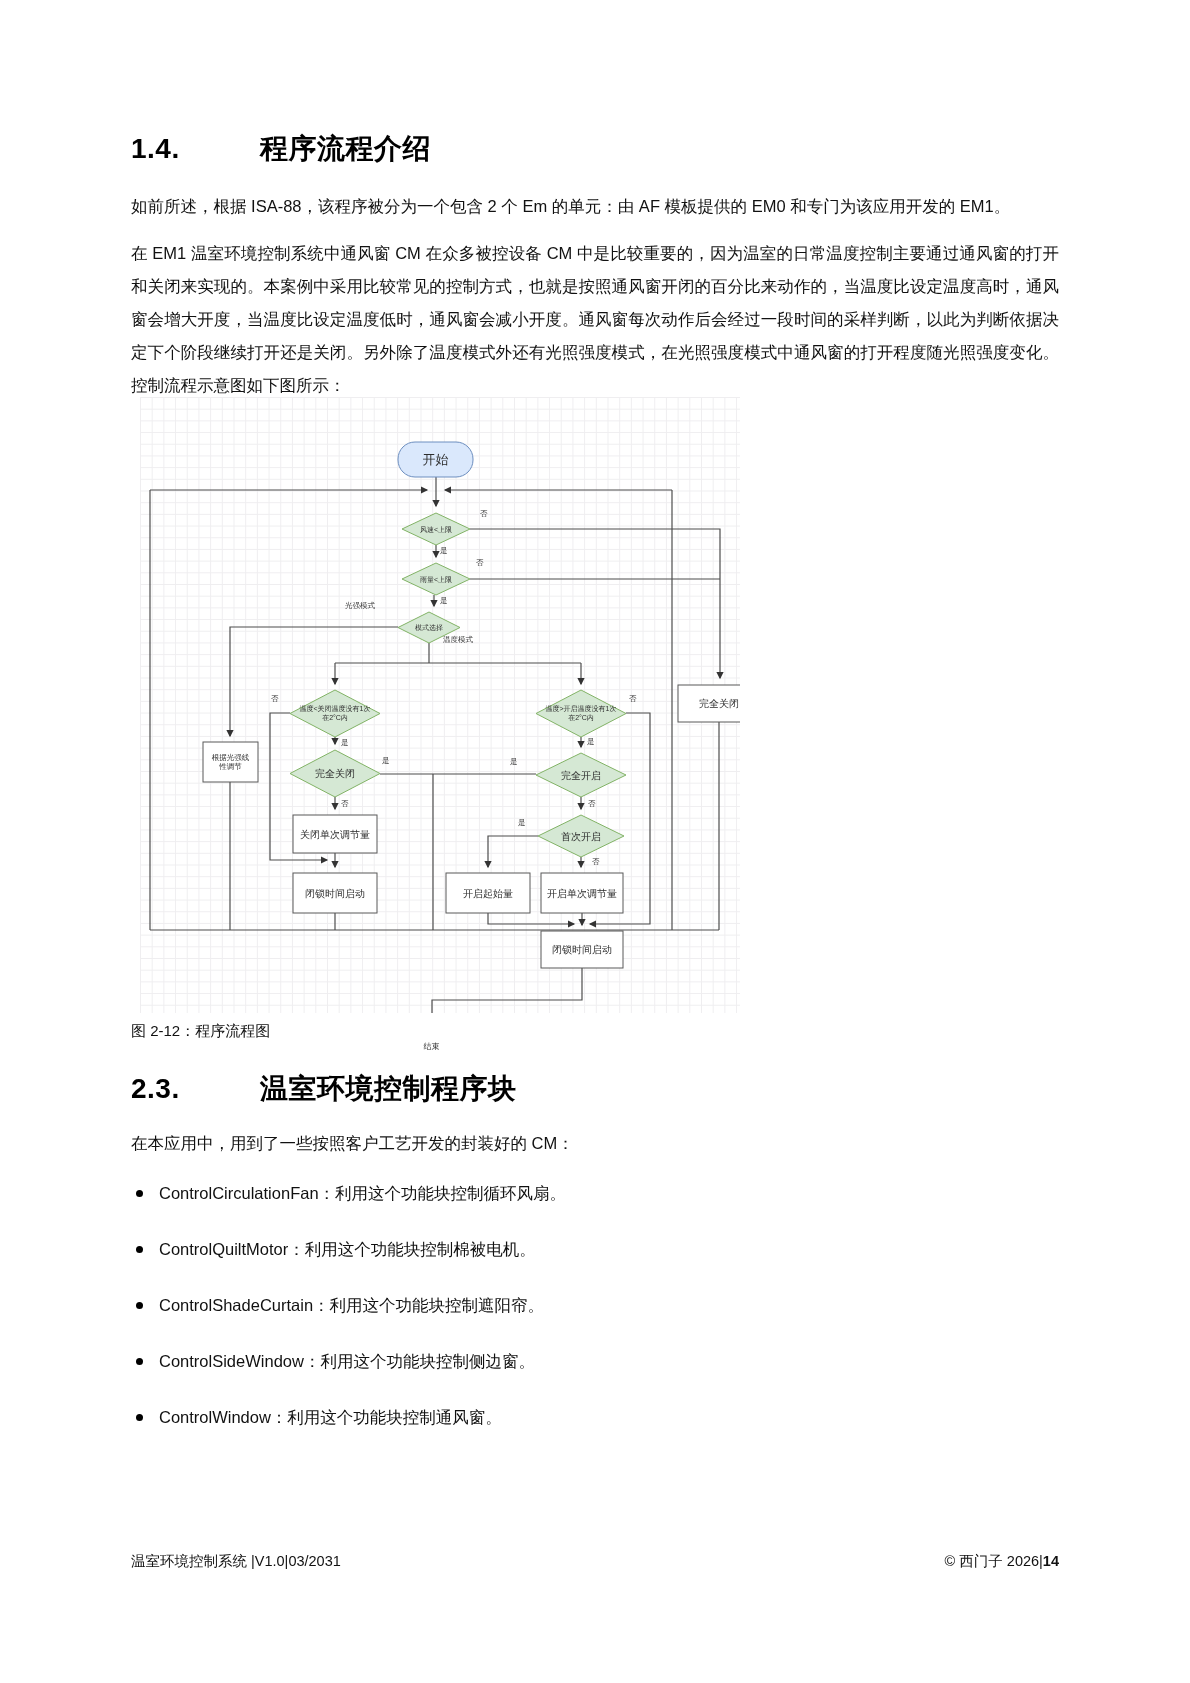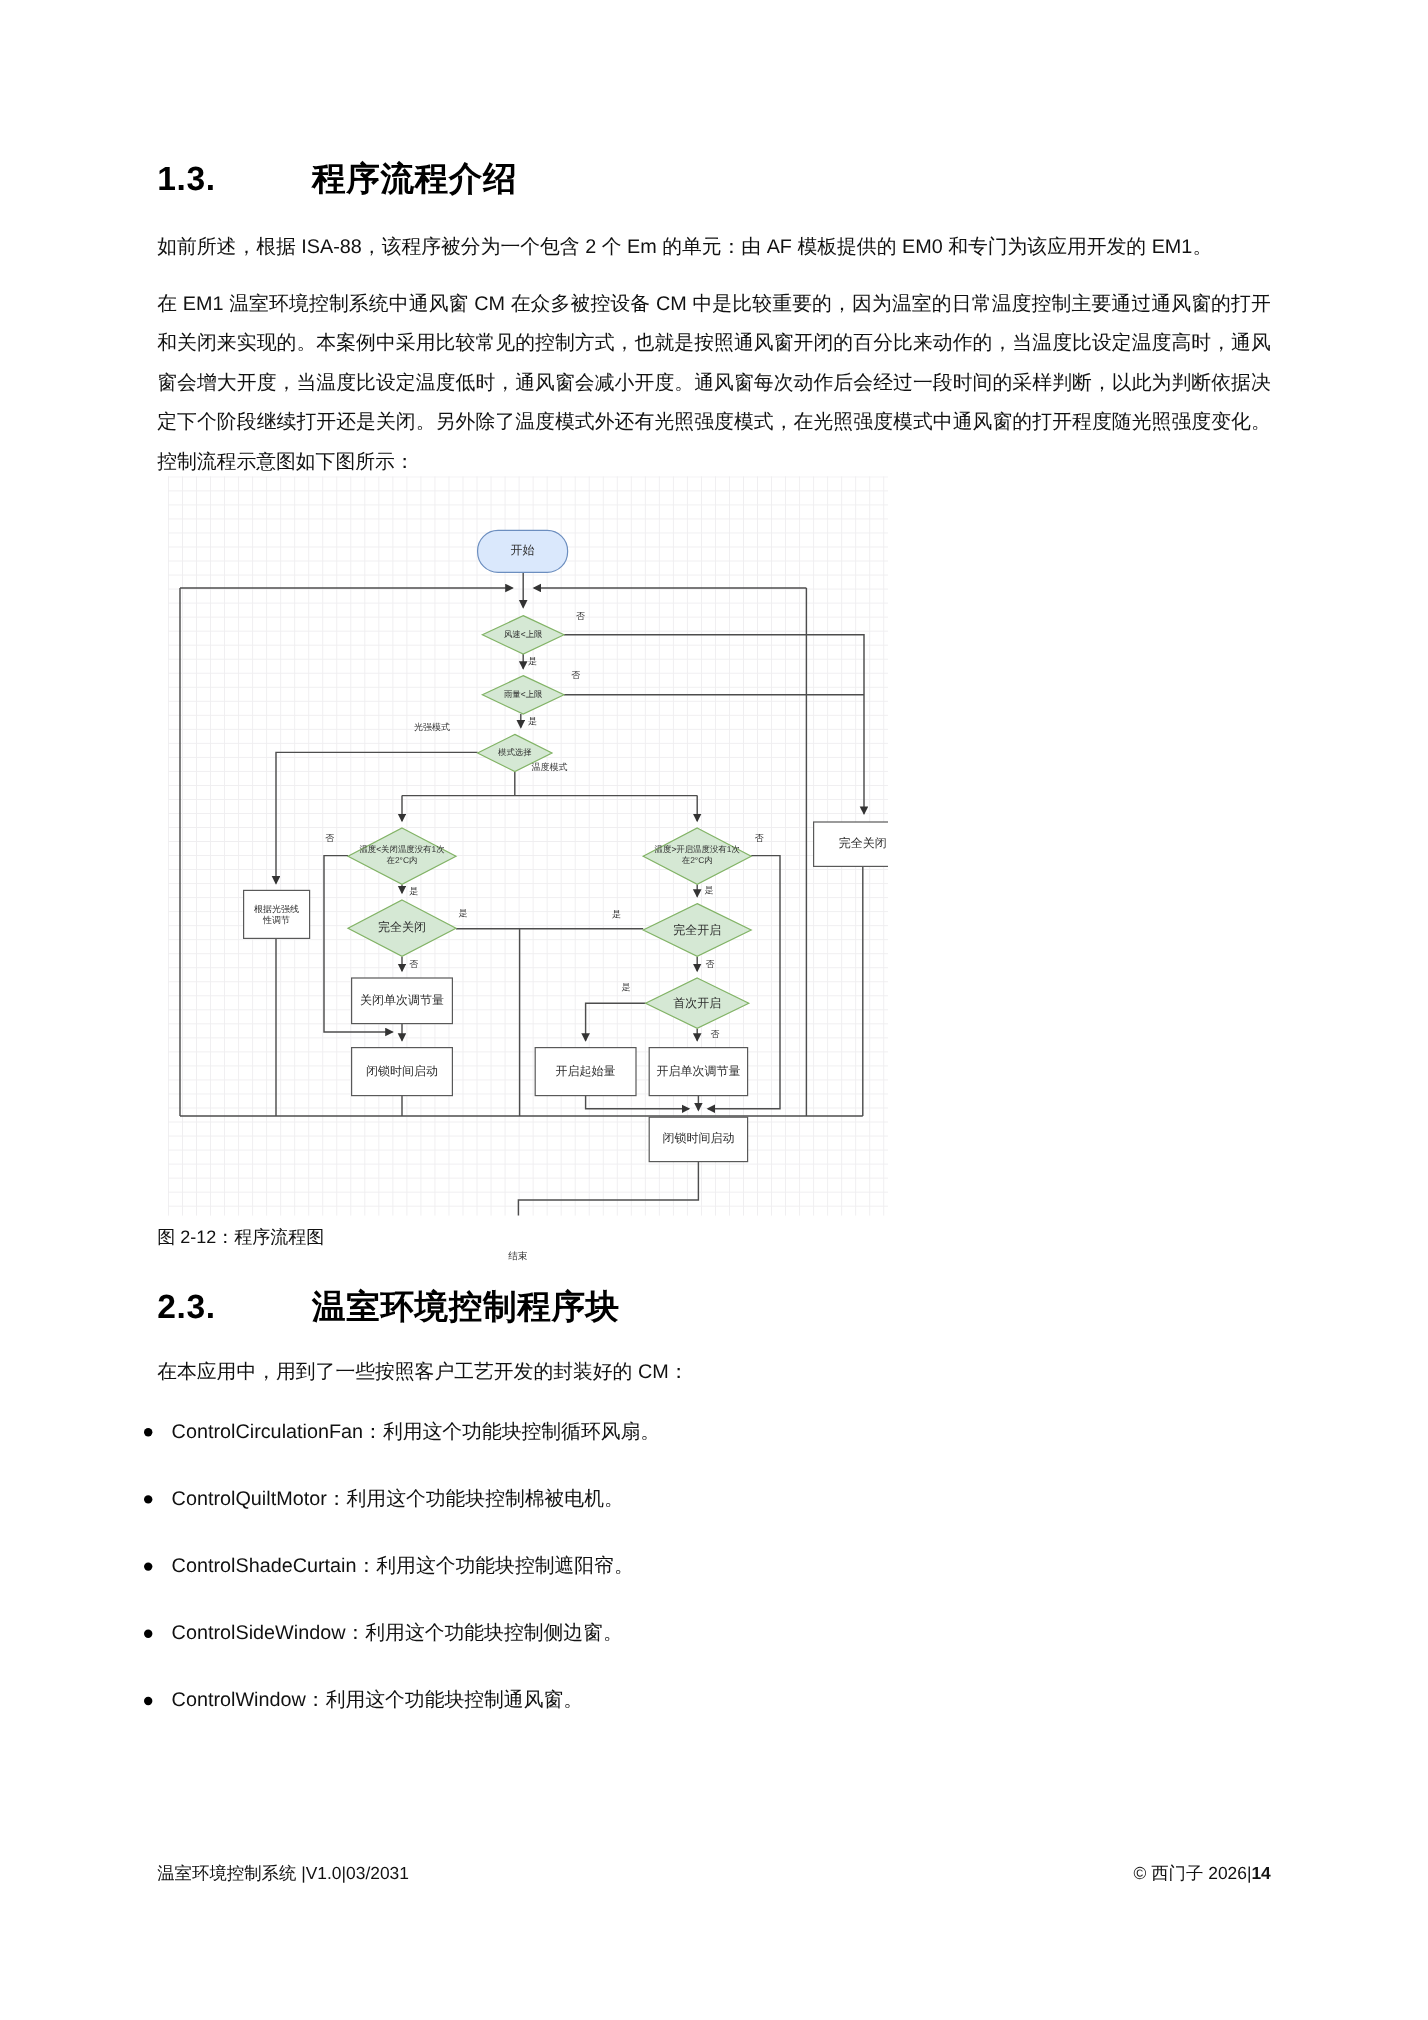--- a/index.html
+++ b/index.html
@@ -10,21 +10,21 @@
   }
   
   .h2{position:absolute;left:131px;display:flex;font-weight:bold;color:#000;
       font-size:28px;line-height:34px;letter-spacing:0.5px;}
   .h2 .num{width:129px;}
   
   .para{position:absolute;left:131px;width:928px;font-size:16.5px;line-height:33px;
         text-align:justify;color:#111;}
   .caption{position:absolute;left:131px;font-size:15px;color:#111;}
   
-  .blist{position:absolute;left:116px;top:1182px;width:928px;margin:0;padding:0;list-style:none;}
+  .blist{position:absolute;left:132px;top:1182px;width:928px;margin:0;padding:0;list-style:none;}
   .blist li{position:relative;padding-left:27px;font-size:16.5px;line-height:23px;margin-bottom:33px;color:#111;}
   .blist li::before{content:"";position:absolute;left:4px;top:8px;width:7px;height:7px;border-radius:50%;background:#000;}
   
   .footer{position:absolute;left:131px;top:1552px;width:928px;display:flex;
           justify-content:space-between;font-size:14.5px;color:#111;}
   .footer b{font-weight:bold;}
   
   .flowchart{
     position:absolute;left:140px;top:397px;width:600px;height:616px;background:#fff;
     background-image:
@@ -39,21 +39,21 @@
   .shape-process{fill:var(--process_fill,#ffffff);stroke:var(--process_stroke,#595959);stroke-width:1;}
   .node-label{position:absolute;display:flex;align-items:center;justify-content:center;
     text-align:center;color:#2d2d2d;font-size:10px;line-height:9px;pointer-events:none;}
   .node-label.small{font-size:7px;line-height:8.5px;padding:0 8px;box-sizing:border-box;}
   .edge-label{position:absolute;font-size:7.5px;color:#333;pointer-events:none;}
 </style>
 </head>
 <body>
 
 <div class="h2" style="top:132px;">
-  <span class="num">1.3.</span>
+  <span class="num">1.4.</span>
   <span>程序流程介绍</span>
 </div>
 
 <p class="para" style="top:190px;margin:0;">如前所述，根据 ISA-88，该程序被分为一个包含 2 个 Em 的单元：由 AF 模板提供的 EM0 和专门为该应用开发的 EM1。</p>
 <p class="para" style="top:237px;margin:0;">在 EM1 温室环境控制系统中通风窗 CM 在众多被控设备 CM 中是比较重要的，因为温室的日常温度控制主要通过通风窗的打开和关闭来实现的。本案例中采用比较常见的控制方式，也就是按照通风窗开闭的百分比来动作的，当温度比设定温度高时，通风窗会增大开度，当温度比设定温度低时，通风窗会减小开度。通风窗每次动作后会经过一段时间的采样判断，以此为判断依据决定下个阶段继续打开还是关闭。另外除了温度模式外还有光照强度模式，在光照强度模式中通风窗的打开程度随光照强度变化。控制流程示意图如下图所示：</p>
 
 <div class="flowchart">
   <svg width="600" height="616" viewBox="0 0 600 616">
     <defs>
       <marker id="arr" markerWidth="7" markerHeight="7" refX="5" refY="3" orient="auto">
@@ -110,21 +110,21 @@
       <rect class="shape-process" x="153" y="418" width="84" height="38"></rect>
       <rect class="shape-process" x="153" y="476" width="84" height="40"></rect>
       <rect class="shape-process" x="306" y="476" width="84" height="40"></rect>
       <rect class="shape-process" x="401" y="476" width="82" height="40"></rect>
       <rect class="shape-process" x="401" y="534" width="82" height="37"></rect>
       <rect class="shape-process" x="538" y="288" width="82" height="37"></rect>
       <rect class="shape-terminal" x="256" y="633" width="71" height="33" rx="16"></rect>
     </g>
   </svg>
 
-  <div class="node-label" style="left:258px;top:45px;width:75px;height:35px;font-size:10px;">开始</div>
+  <div class="node-label" style="left:258px;top:45px;width:75px;height:35px;font-size:13px;">开始</div>
   <div class="node-label" style="left:262px;top:116px;width:68px;height:32px;font-size:7px;">风速&lt;上限</div>
   <div class="node-label" style="left:262px;top:166px;width:68px;height:32px;font-size:7px;">雨量&lt;上限</div>
   <div class="node-label" style="left:258px;top:215px;width:62px;height:31px;font-size:7px;">模式选择</div>
   <div class="node-label" style="left:63px;top:345px;width:55px;height:40px;font-size:7.5px;padding:13px 6px;box-sizing:border-box;">根据光强线性调节</div>
   <div class="node-label small" style="left:150px;top:293px;width:90px;height:47px;">温度&lt;关闭温度没有1次在2°C内</div>
   <div class="node-label" style="left:150px;top:353px;width:90px;height:47px;">完全关闭</div>
   <div class="node-label" style="left:153px;top:418px;width:84px;height:38px;">关闭单次调节量</div>
   <div class="node-label" style="left:153px;top:476px;width:84px;height:40px;">闭锁时间启动</div>
   <div class="node-label small" style="left:396px;top:293px;width:90px;height:47px;">温度&gt;开启温度没有1次在2°C内</div>
   <div class="node-label" style="left:396px;top:356px;width:90px;height:44px;">完全开启</div>

